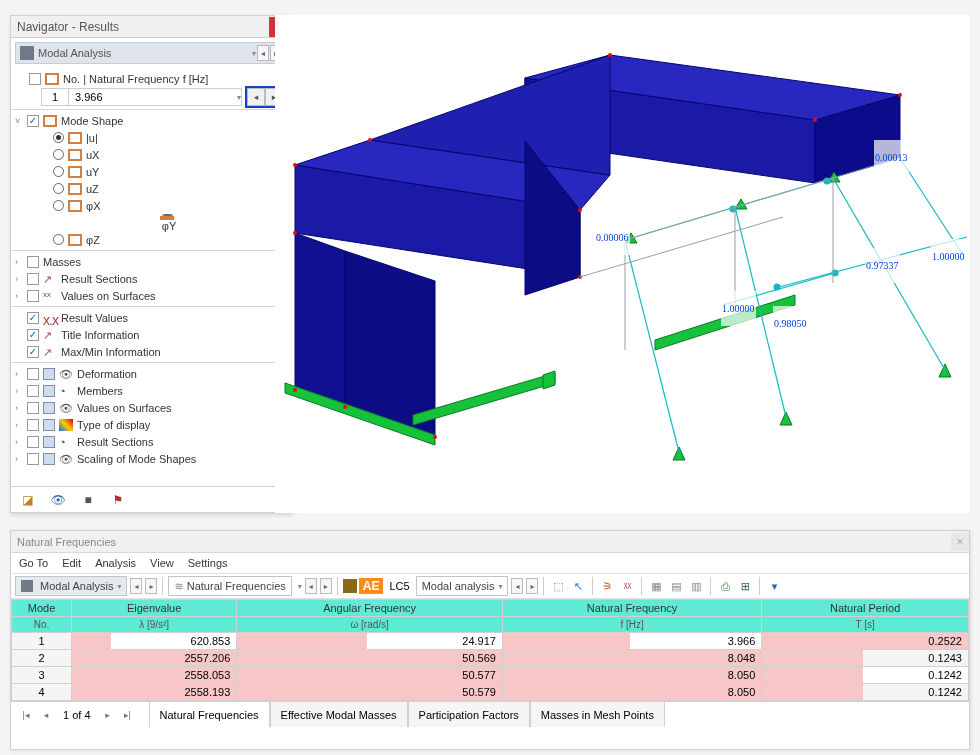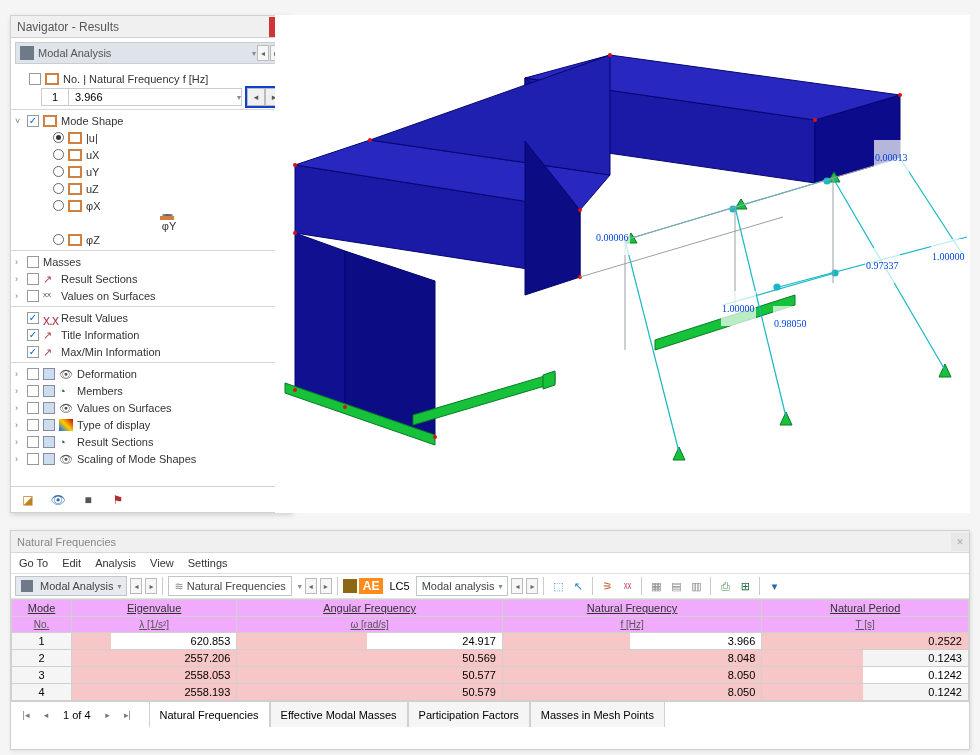--- a/index.html
+++ b/index.html
@@ -55,21 +55,21 @@
 .rp-menu { height:20px; display:flex; gap:14px; padding:0 8px; align-items:center; color:#333; }
 .rp-menu span { cursor:pointer; }
 .rp-toolbar { height:26px; border-top:1px solid #e0e0e0; border-bottom:1px solid #e0e0e0; display:flex; align-items:center; padding:0 4px; gap:2px; }
 .rp-combo { height:20px; border:1px solid #c0c5cc; background:#e6eaef; display:flex; align-items:center; padding:0 5px; color:#444; }
 .rp-sep { width:1px; height:18px; background:#ccc; margin:0 3px; }
 .rp-ico { width:18px; height:18px; border:1px solid transparent; display:flex; align-items:center; justify-content:center; font-size:11px; color:#444; cursor:pointer;}
 .rp-ae { background:#ff8c1a; color:#fff; padding:1px 4px; font-weight:bold; font-size:12px; }
 .rp-swatch { width:14px; height:14px; background:#8b6914; }
 
 .grid { width:100%; border-collapse:collapse; }
-.grid th { background:#f0abfc; border:1px solid #d0d0d0; padding:2px 4px; font-weight:normal; color:#333;text-decoration:underline; }
+.grid th { background:#5eead4; border:1px solid #d0d0d0; padding:2px 4px; font-weight:normal; color:#333; }
 .grid th.sub { font-size:10px; color:#555;}
 .grid td { border:1px solid #d0d0d0; padding:2px 6px; text-align:right; position:relative; height:16px; }
 .grid td.mode { text-align:center; background:#f5f5f5; }
 .grid tr:nth-child(even) td.data { background:#f4f4f4; }
 .bar { position:absolute; left:0; top:0; bottom:0; background:#f7c6c6; z-index:0; }
 .val { position:relative; z-index:1; }
 
 .rp-footer { height:26px; border-top:1px solid #d0d0d0; display:flex; align-items:center; }
 .pager { display:flex; align-items:center; gap:2px; padding:0 6px; }
 .pg { width:18px; height:18px; display:flex; align-items:center; justify-content:center; color:#777; font-size:9px; cursor:pointer;}
@@ -393,21 +393,21 @@
     <thead>
       <tr id="hdr-top">
           <th style="width:60px">Mode</th>
           <th style="width:auto">Eigenvalue</th>
           <th style="width:auto">Angular Frequency</th>
           <th style="width:auto">Natural Frequency</th>
           <th style="width:auto">Natural Period</th>
         </tr>
       <tr id="hdr-bot">
           <th class="sub">No.</th>
-          <th class="sub">λ [1/s²]</th>
+          <th class="sub">λ [9/s²]</th>
           <th class="sub">ω [rad/s]</th>
           <th class="sub">f [Hz]</th>
           <th class="sub">T [s]</th>
         </tr>
     </thead>
     <tbody id="grid-body">
         <tr>
     <td class="mode">1</td>
     <td class="data"><div class="bar" style="width:24%"></div><span class="val">620.853</span></td>
     <td class="data"><div class="bar" style="width:49%"></div><span class="val">24.917</span></td>

